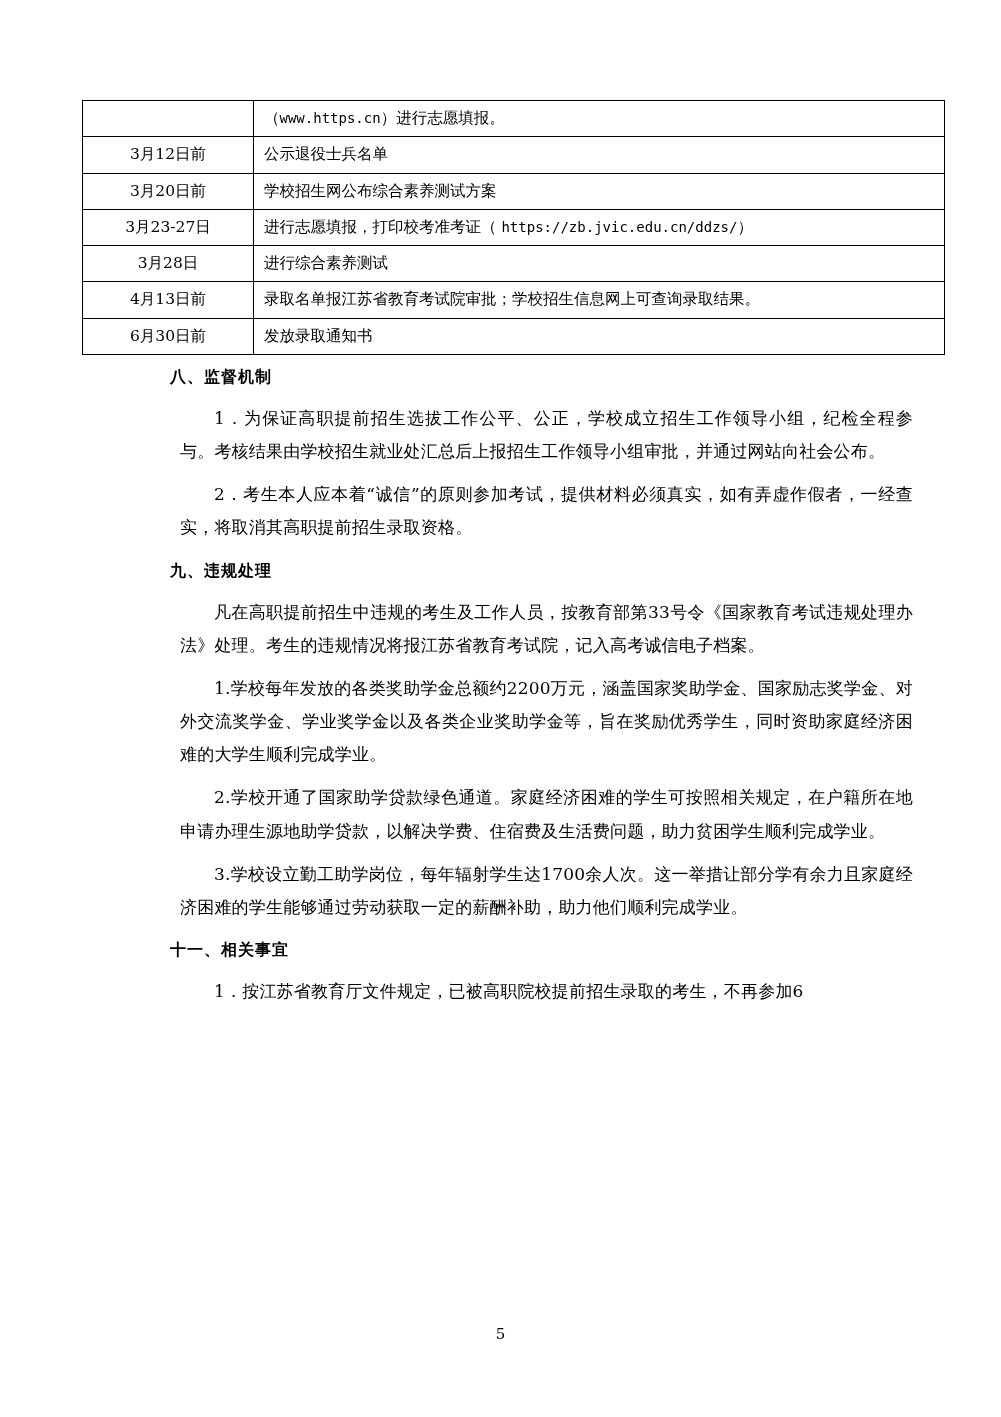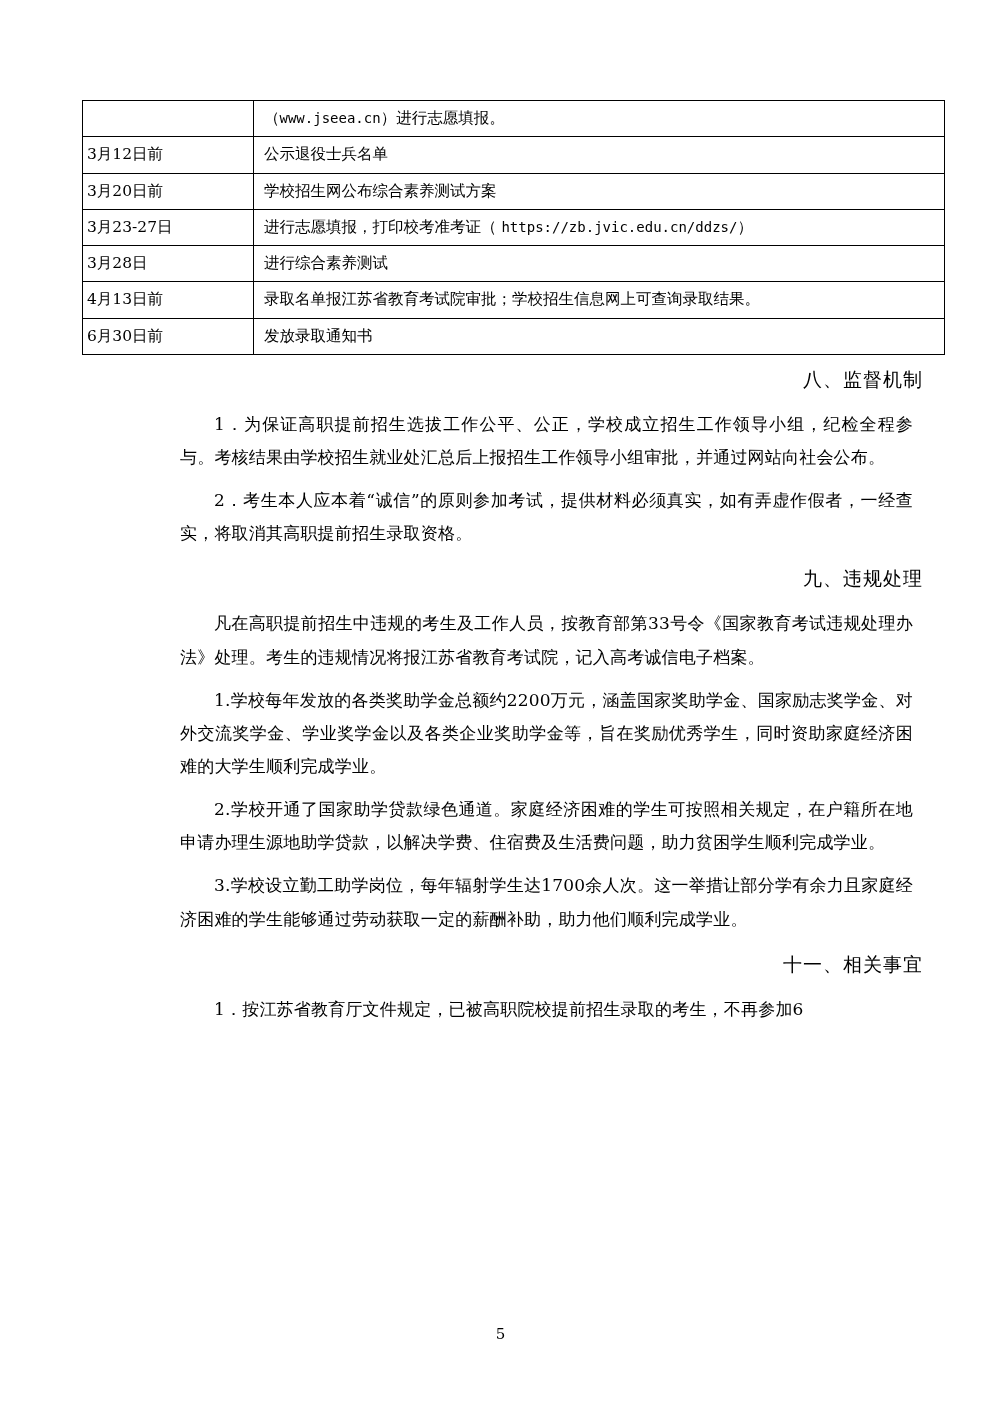--- a/index.html
+++ b/index.html
@@ -31,41 +31,41 @@
   table.schedule td {
     border: 1px solid #000;
     font-size: 15.5px;
     line-height: 1.5;
     padding: 6px 4px 6px 4px;
     vertical-align: middle;
     font-family: "DejaVu Serif", "Liberation Serif", serif;
   }
   table.schedule td.col-date {
     width: 162px;
+    text-align: center;
     white-space: nowrap;
   }
   table.schedule td.col-desc {
     width: 676px;
     text-align: left;
     padding-left: 10px;
   }
   .mono {
     font-family: "DejaVu Sans Mono", "Liberation Mono", monospace;
     font-size: 14px;
     letter-spacing: 0px;
   }
   
   .sec-title {
-    font-weight: normal;
-    font-size: 19px;
+    font-weight: bold;
+    font-size: 16px;
     line-height: 1.95;
     margin: 6px 0 0 0;
     padding-left: 88px;
     letter-spacing: 1px;
-    text-align: right;
   }
   .sec-title.indent-small {
     padding-left: 92px;
   }
   p.para {
     font-size: 17px;
     line-height: 1.95;
     margin: 10px;
     text-align: justify;
     text-justify: inter-ideograph;
@@ -85,21 +85,21 @@
 </style>
 </head>
 <body>
 
 <div class="page">
 
   <table class="schedule">
     <tbody>
       <tr>
         <td class="col-date"></td>
-        <td class="col-desc"><span>（</span><span class="mono">www.jseea.cn</span><span>）进行志愿填报。</span></td>
+        <td class="col-desc"><span>（</span><span class="mono">www.https.cn</span><span>）进行志愿填报。</span></td>
       </tr>
       <tr>
         <td class="col-date">3月12日前</td>
         <td class="col-desc"><span>公示退役士兵名单</span><span class="mono"></span><span></span></td>
       </tr>
       <tr>
         <td class="col-date">3月20日前</td>
         <td class="col-desc"><span>学校招生网公布综合素养测试方案</span><span class="mono"></span><span></span></td>
       </tr>
       <tr>

